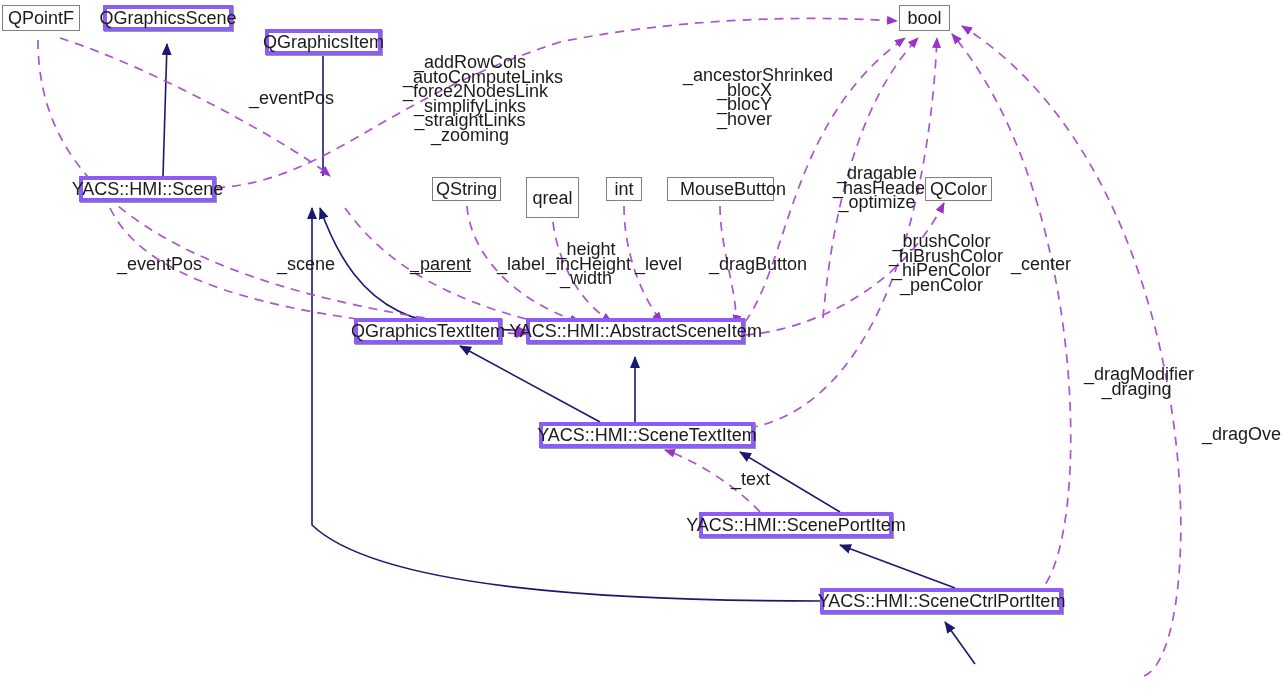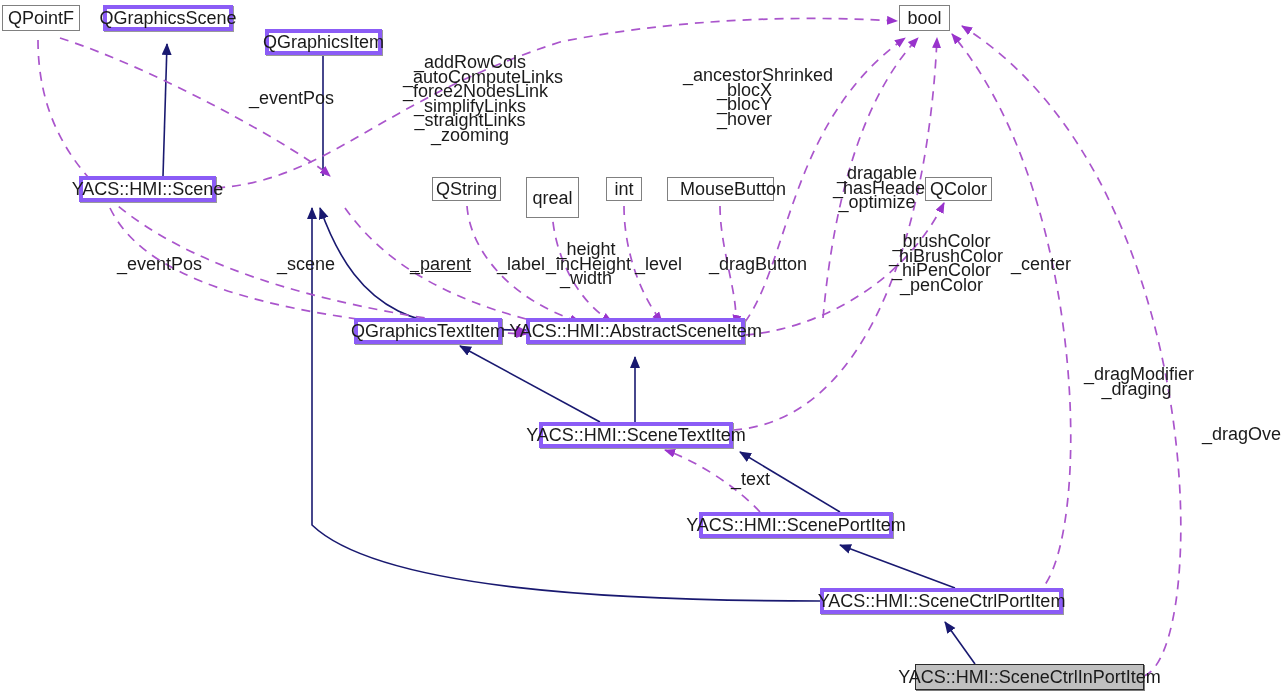--- a/index.html
+++ b/index.html
@@ -122,24 +122,23 @@
 
   <div class="node strong" style="left:79px;  top:176px; width:137px; height:26px;">YACS::HMI::Scene</div>
   <div class="node plain" style="left:432px; top:177px; width:69px;  height:24px;">QString</div>
   <div class="node plain" style="left:526px; top:177px; width:53px;  height:41px;">qreal</div>
   <div class="node plain" style="left:606px; top:177px; width:36px;  height:24px;">int</div>
   <div class="node plain" style="left:667px; top:177px; width:107px; height:24px;padding-left:25px;">MouseButton</div>
   <div class="node plain" style="left:925px; top:177px; width:67px;  height:24px;">QColor</div>
 
   <div class="node strong" style="left:354px; top:318px; width:148px; height:26px;">QGraphicsTextItem</div>
   <div class="node strong" style="left:526px; top:318px; width:219px; height:26px;">YACS::HMI::AbstractSceneItem</div>
-  <div class="node strong" style="left:539px; top:422px; width:194px; height:26px;">YACS::HMI::SceneTextItem</div>
+  <div class="node strong" style="left:539px; top:422px; width:216px; height:26px;">YACS::HMI::SceneTextItem</div>
   <div class="node strong" style="left:699px; top:512px; width:194px; height:26px;">YACS::HMI::ScenePortItem</div>
   <div class="node strong" style="left:820px; top:588px; width:243px; height:26px;">YACS::HMI::SceneCtrlPortItem</div>
-  <div class="node current" style="left:915px; top:664px; width:229px; height:26px;">YACS::HMI::SceneCtrlInPortItem</div>
 
   <div class="edge-label left" style="left:249px;  top:91px;">_eventPos</div>
   <div class="edge-label" style="left:403px;  top:55px;  width:134px;">_addRowCols
 _autoComputeLinks
 _force2NodesLink
 _simplifyLinks
 _straightLinks
 _zooming</div>
   <div class="edge-label" style="left:683px;  top:68px;  width:123px;">_ancestorShrinked
 _blocX

